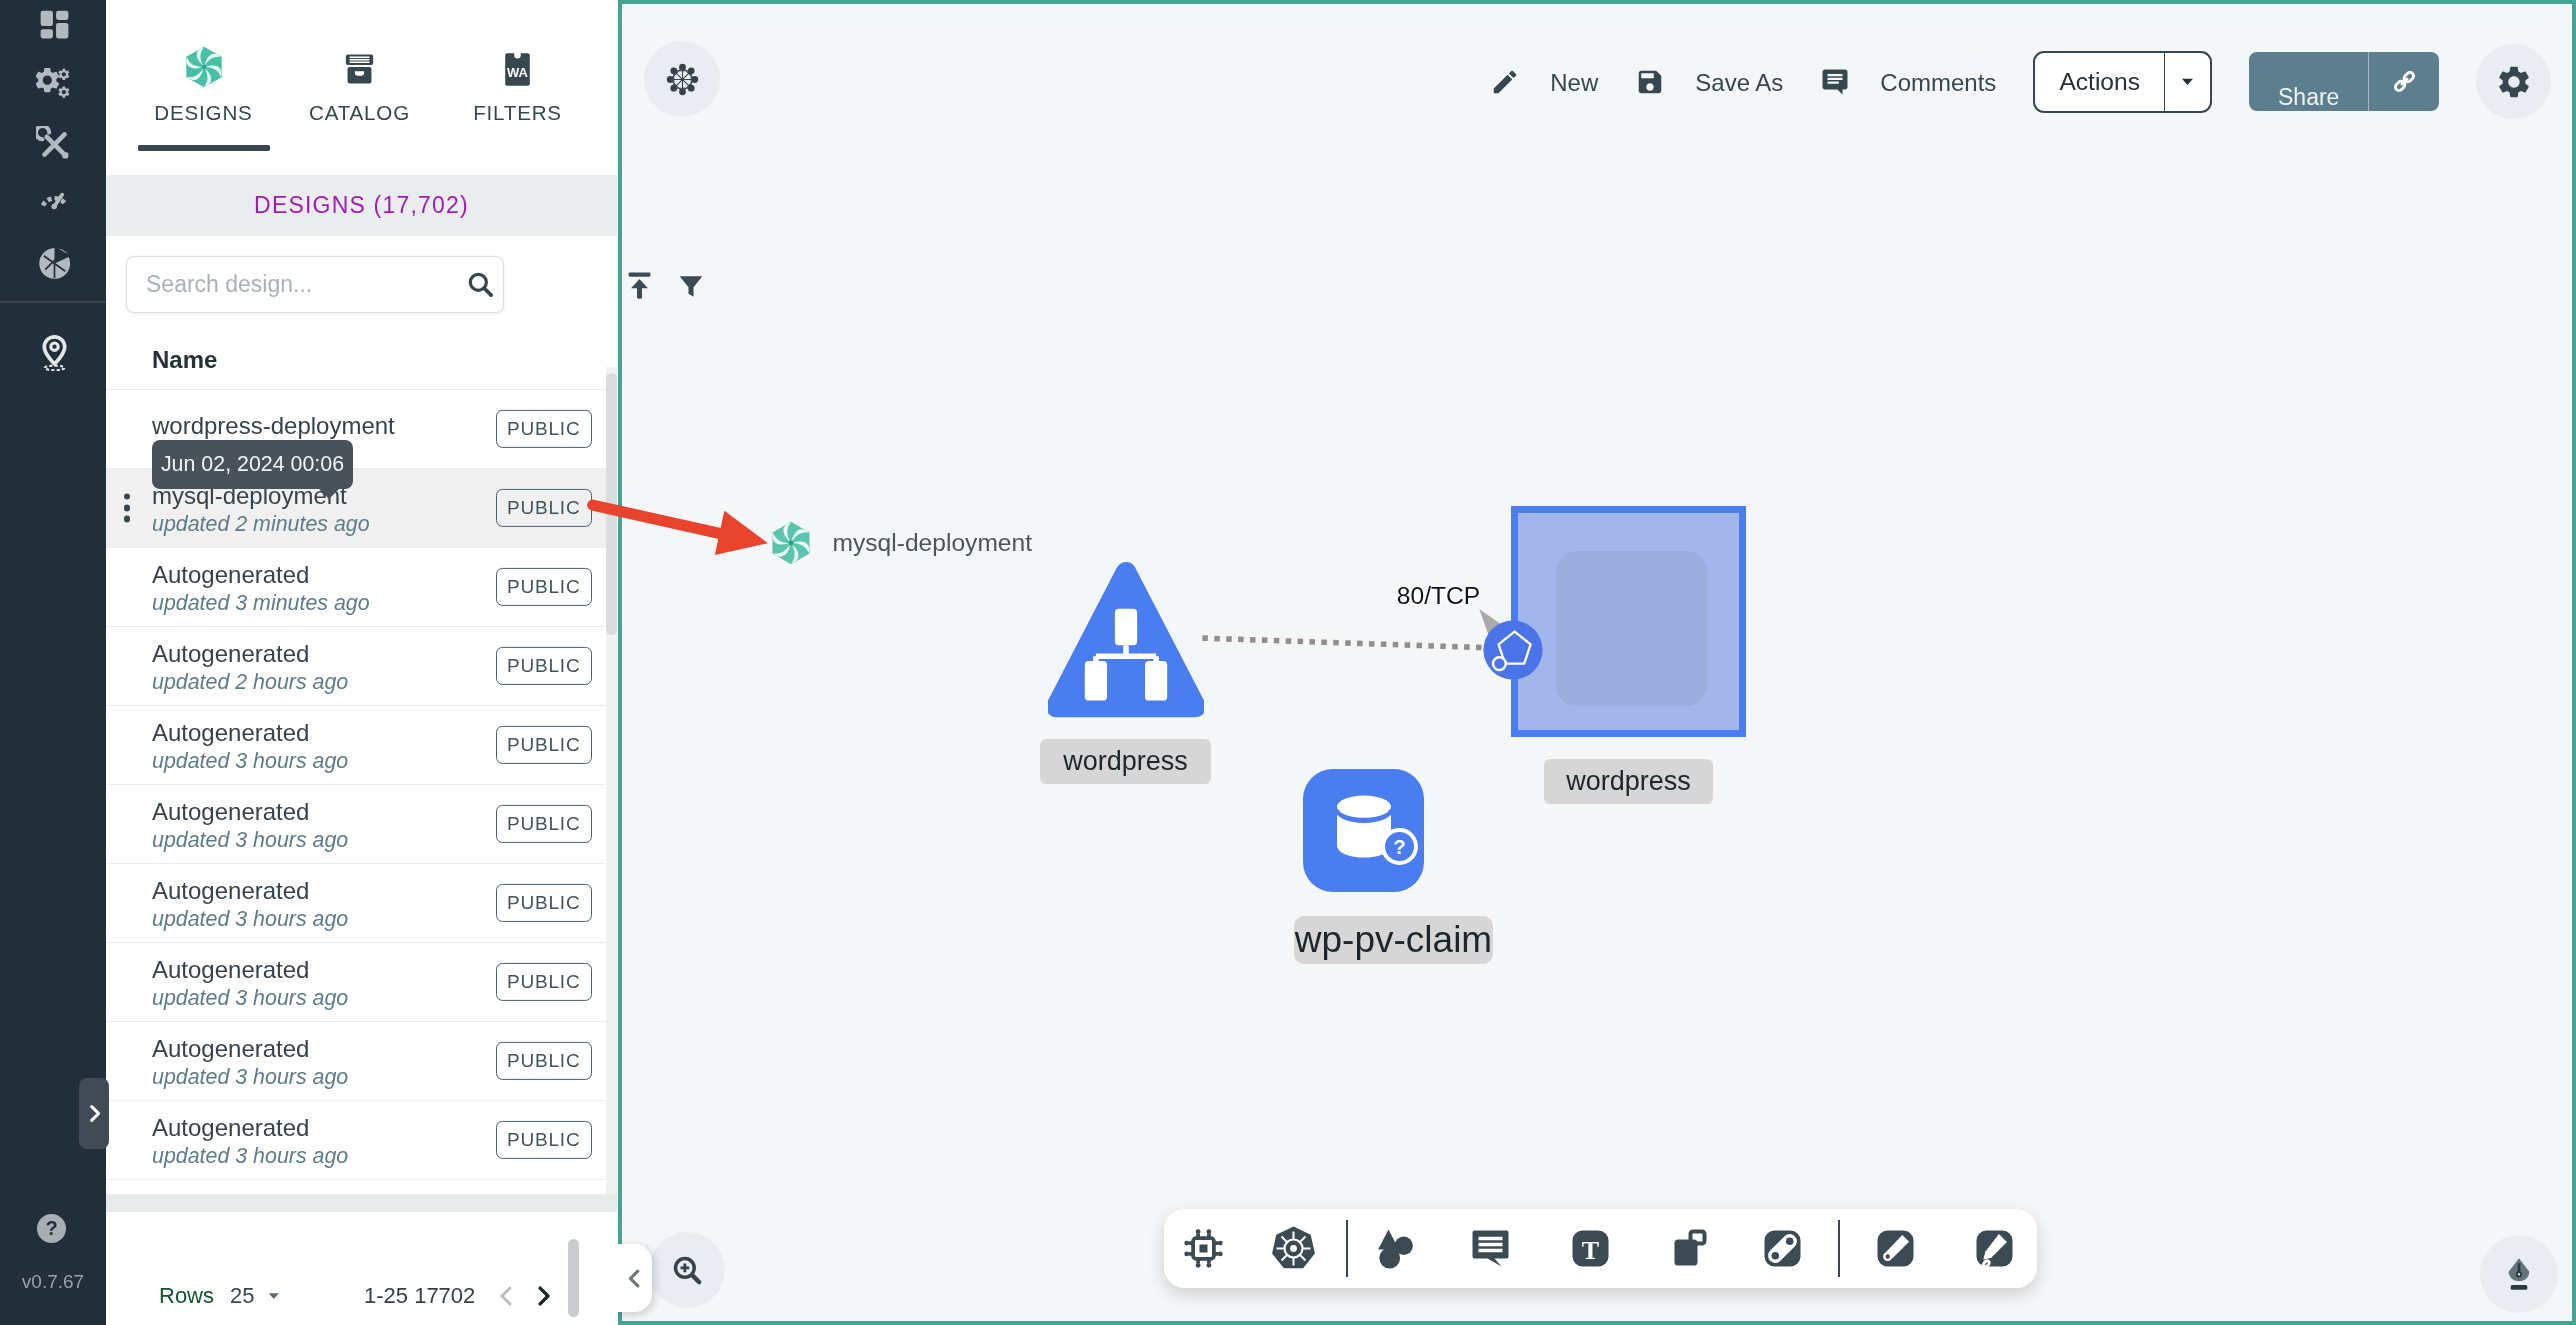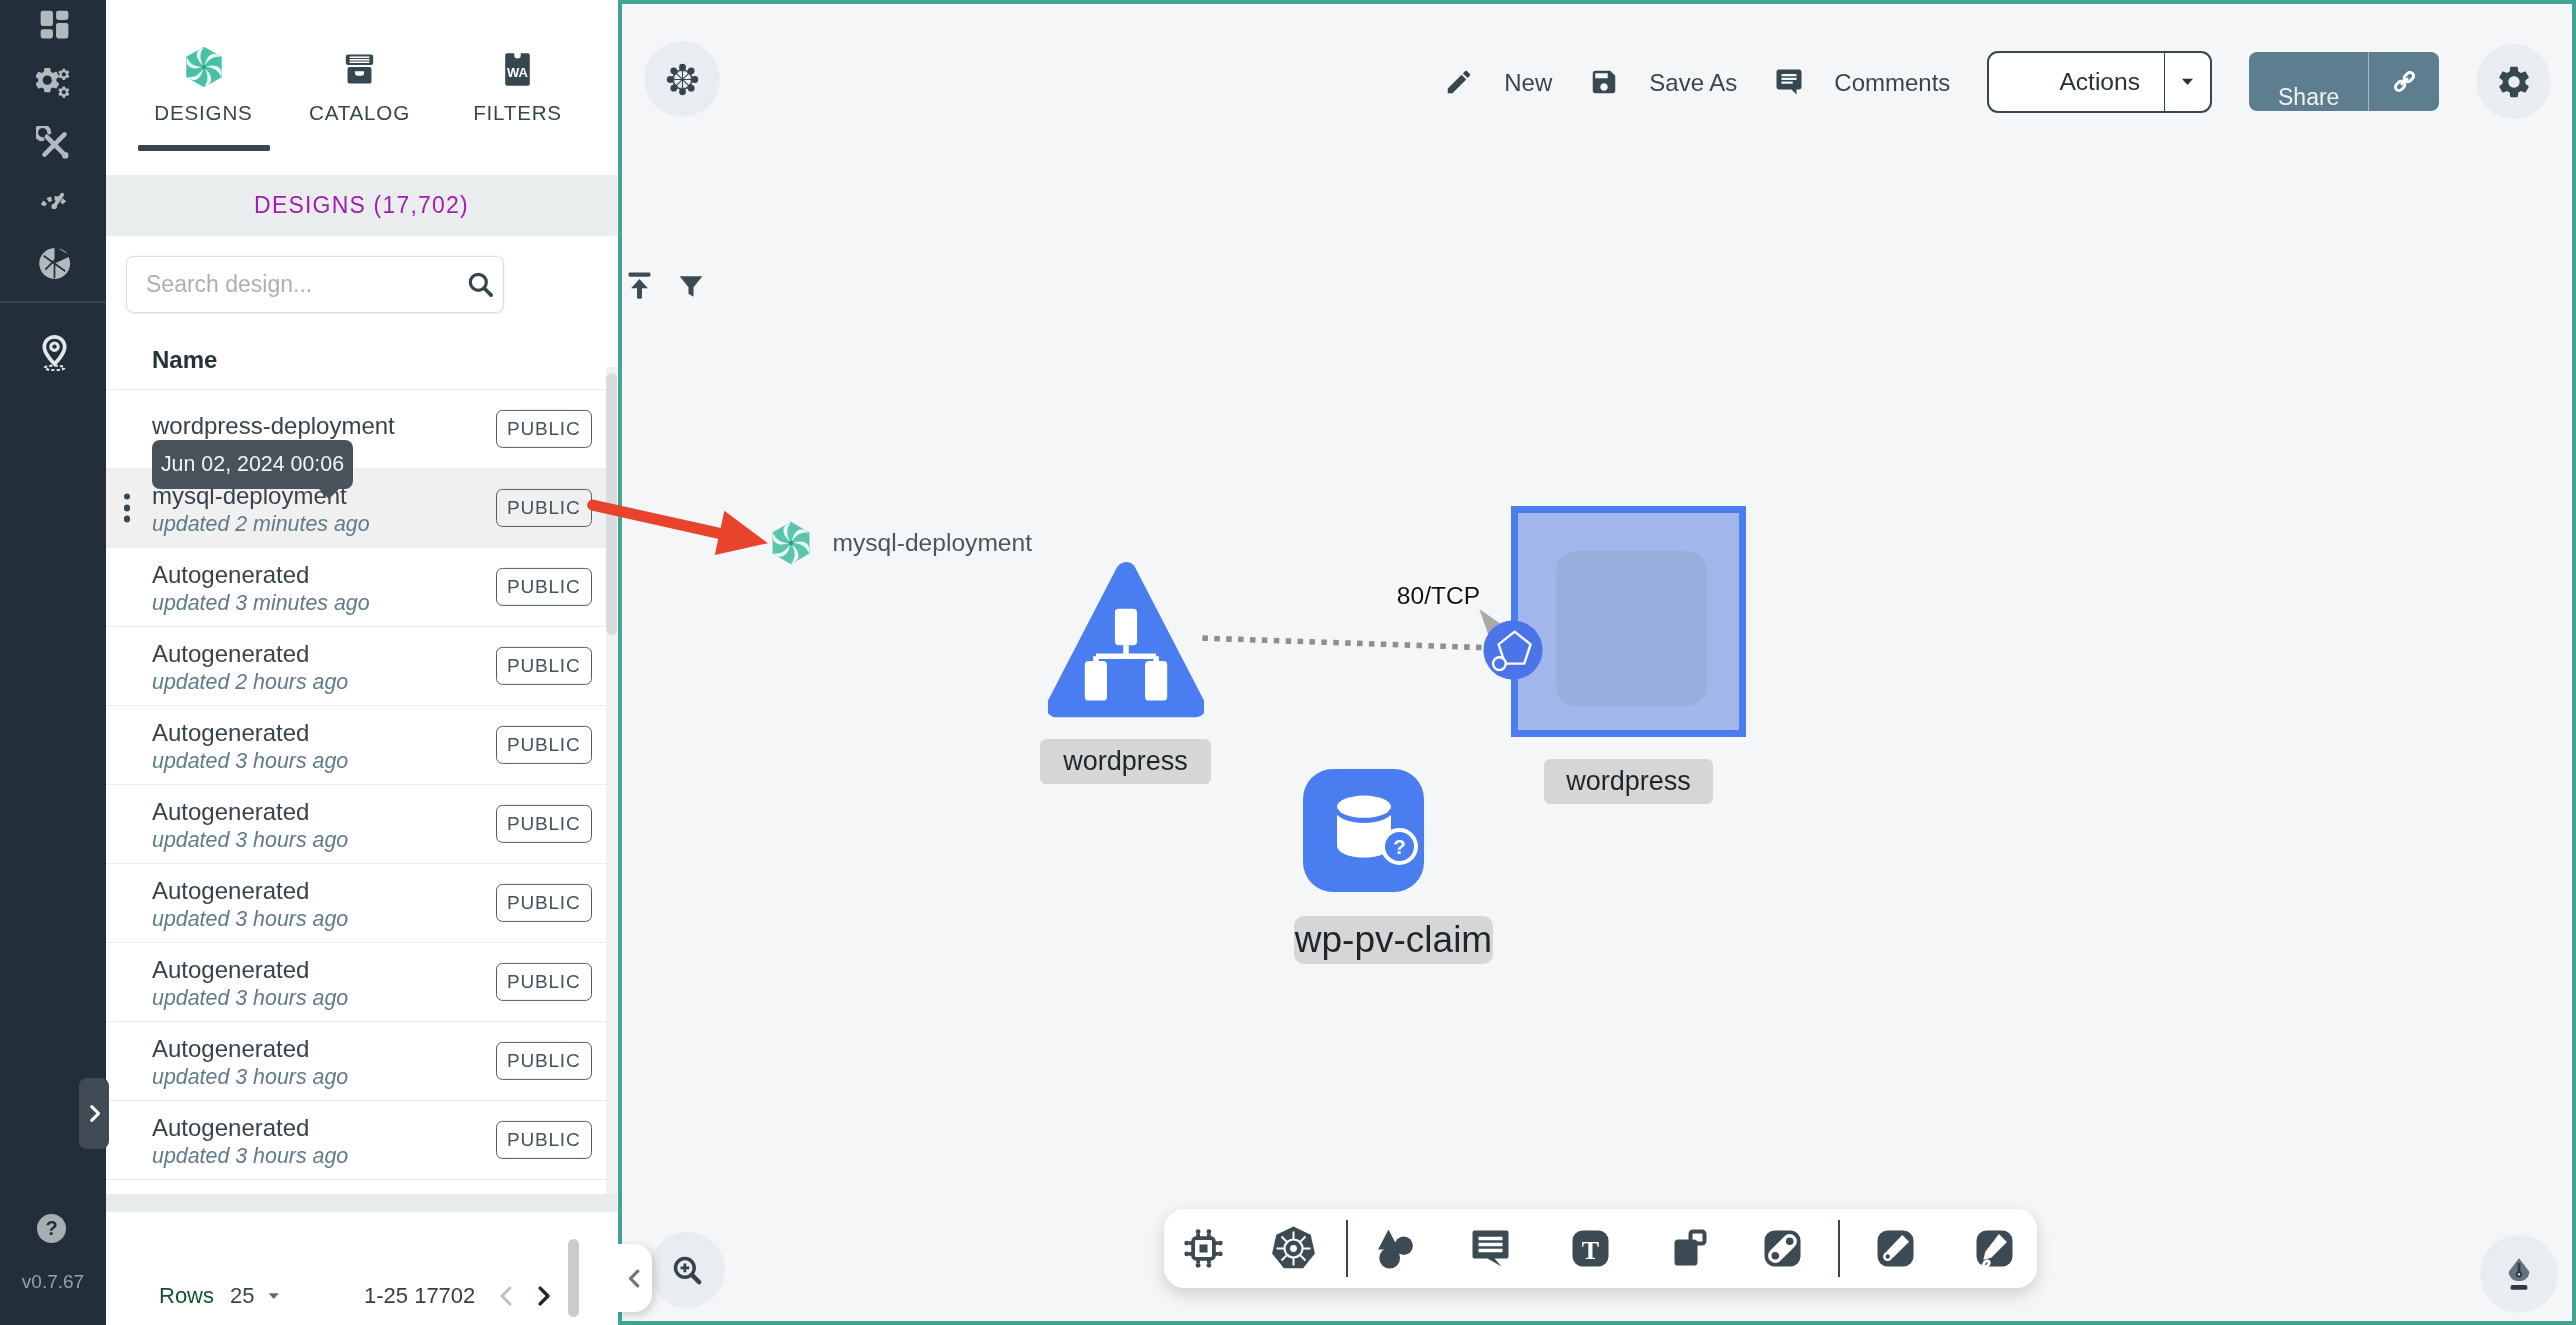--- a/index.html
+++ b/index.html
@@ -50,21 +50,21 @@
   .pg { position:absolute; font-size:22px; color:#14532d; top:1280px; height:32px; display:flex; align-items:center; }
   .pg-chev svg { width:27px; height:30px; }
   .pg-thumb { position:absolute; left:462px; top:1239px; width:11px; height:78px; background:#C9CCCE; border-radius:5.6px; }
 
   
   .canvas { position:absolute; left:618px; top:0; width:1958px; height:1325px; background:#F5F6F7; border:4.8px solid #43A491; z-index:3; }
   .round-btn { position:absolute; border-radius:50%; background:#E9EDF2; display:flex; align-items:center; justify-content:center; color:#37424C; }
   .top-toolbar { position:absolute; top:38px; right:20.6px; height:79px; display:flex; align-items:center; gap:37px; }
   .tb-item { display:flex; align-items:flex-end; gap:30px; color:#37474F; font-size:24px; cursor:pointer; }
   .tb-item svg { width:30px; height:30px; }
-  .actions-btn { display:flex; align-items:center; height:62px; border:2px solid #37474F; border-radius:11px; background:#fff; overflow:hidden;padding-left:46px; }
+  .actions-btn { display:flex; align-items:center; height:62px; border:2px solid #37474F; border-radius:11px; background:#fff; overflow:hidden; }
   .actions-main { padding:0 24px; font-size:24.6px; color:#263238; height:100%; display:flex; align-items:center; }
   .actions-caret { width:46px; height:100%; border-left:1.6px solid #37474F; display:flex; align-items:center; justify-content:center; }
   .share-btn { display:flex; align-items:flex-end; height:59px; border-radius:8px; background:#5C7E8F; color:#EFF4F5; overflow:hidden; }
   .share-main { padding:0 29px; font-size:23px; }
   .share-link { width:71px; height:100%; border-left:1.6px solid rgba(255,255,255,.45); display:flex; align-items:center; justify-content:center; }
   .node-label { position:absolute; background:#D6D6D6; color:#1D262B; border-radius:6.4px; display:flex; align-items:center; justify-content:center; font-size:27px; }
   .ghost { position:absolute; left:145px; top:515px; display:flex; align-items:center; gap:17.5px; }
   .ghost .glabel { font-size:24.6px; color:#4A555D; }
   .square-node { position:absolute; left:889px; top:502px; width:235px; height:231px; background:#A3B6EC; border:7.1px solid #4A7DF0; }
   .square-inner { position:absolute; left:38px; top:38px; right:32px; bottom:24px; background:#9AAEDE; border-radius:20.6px; }

